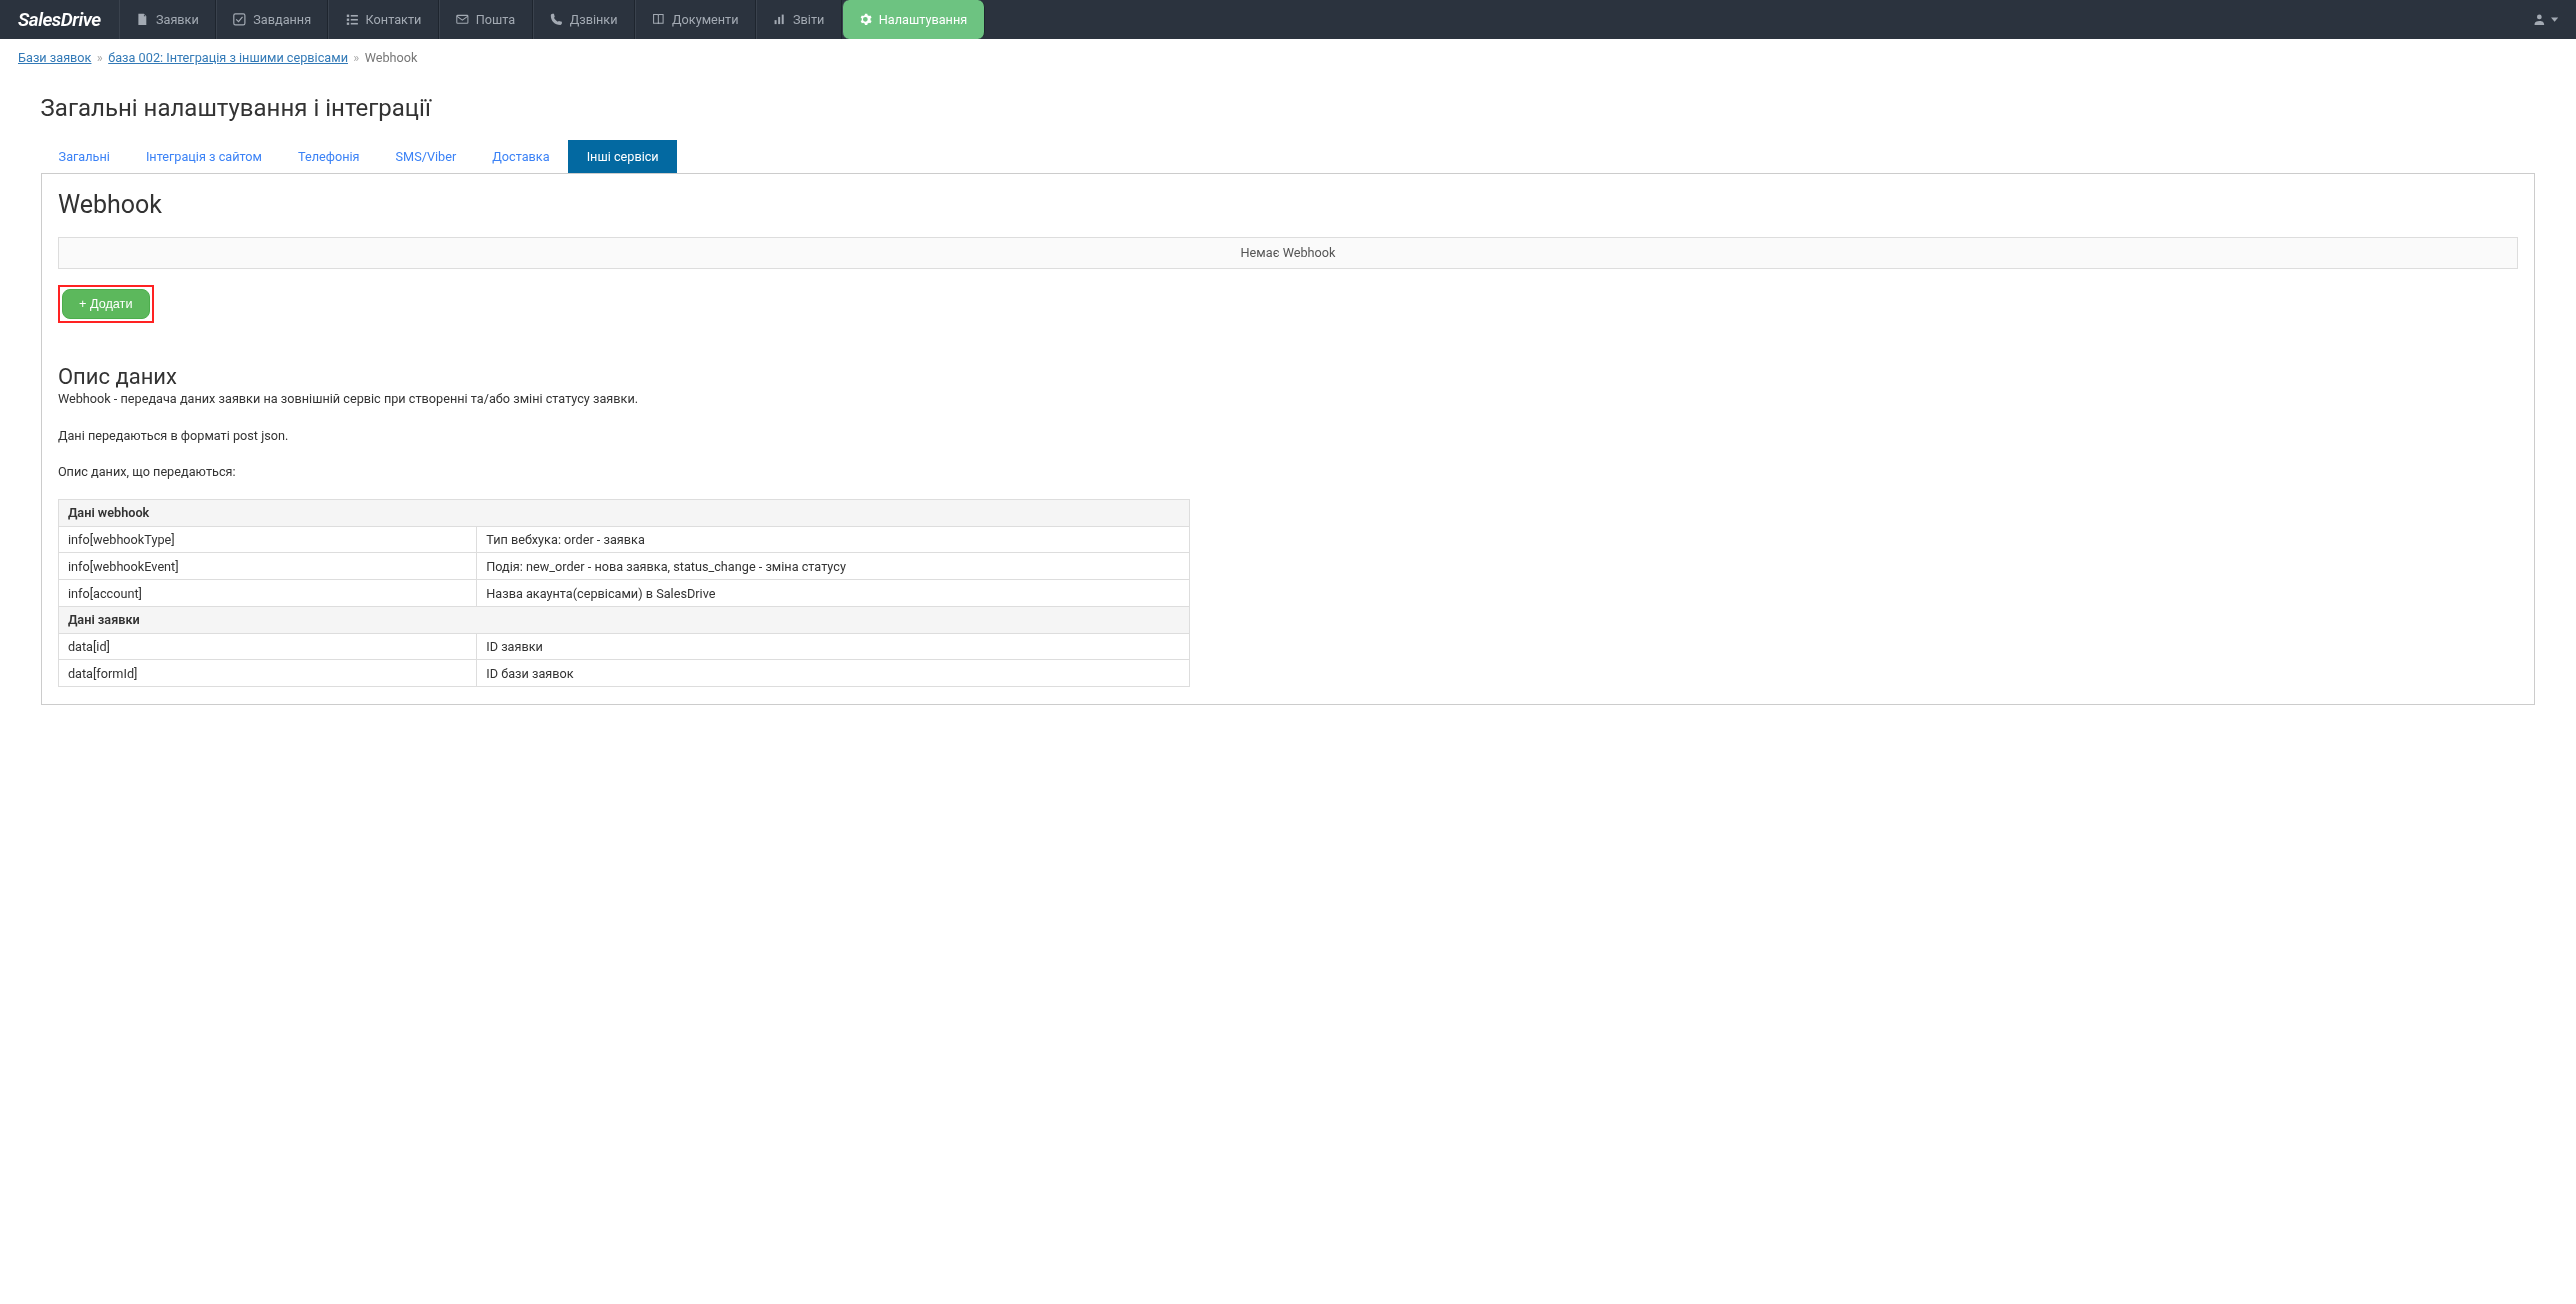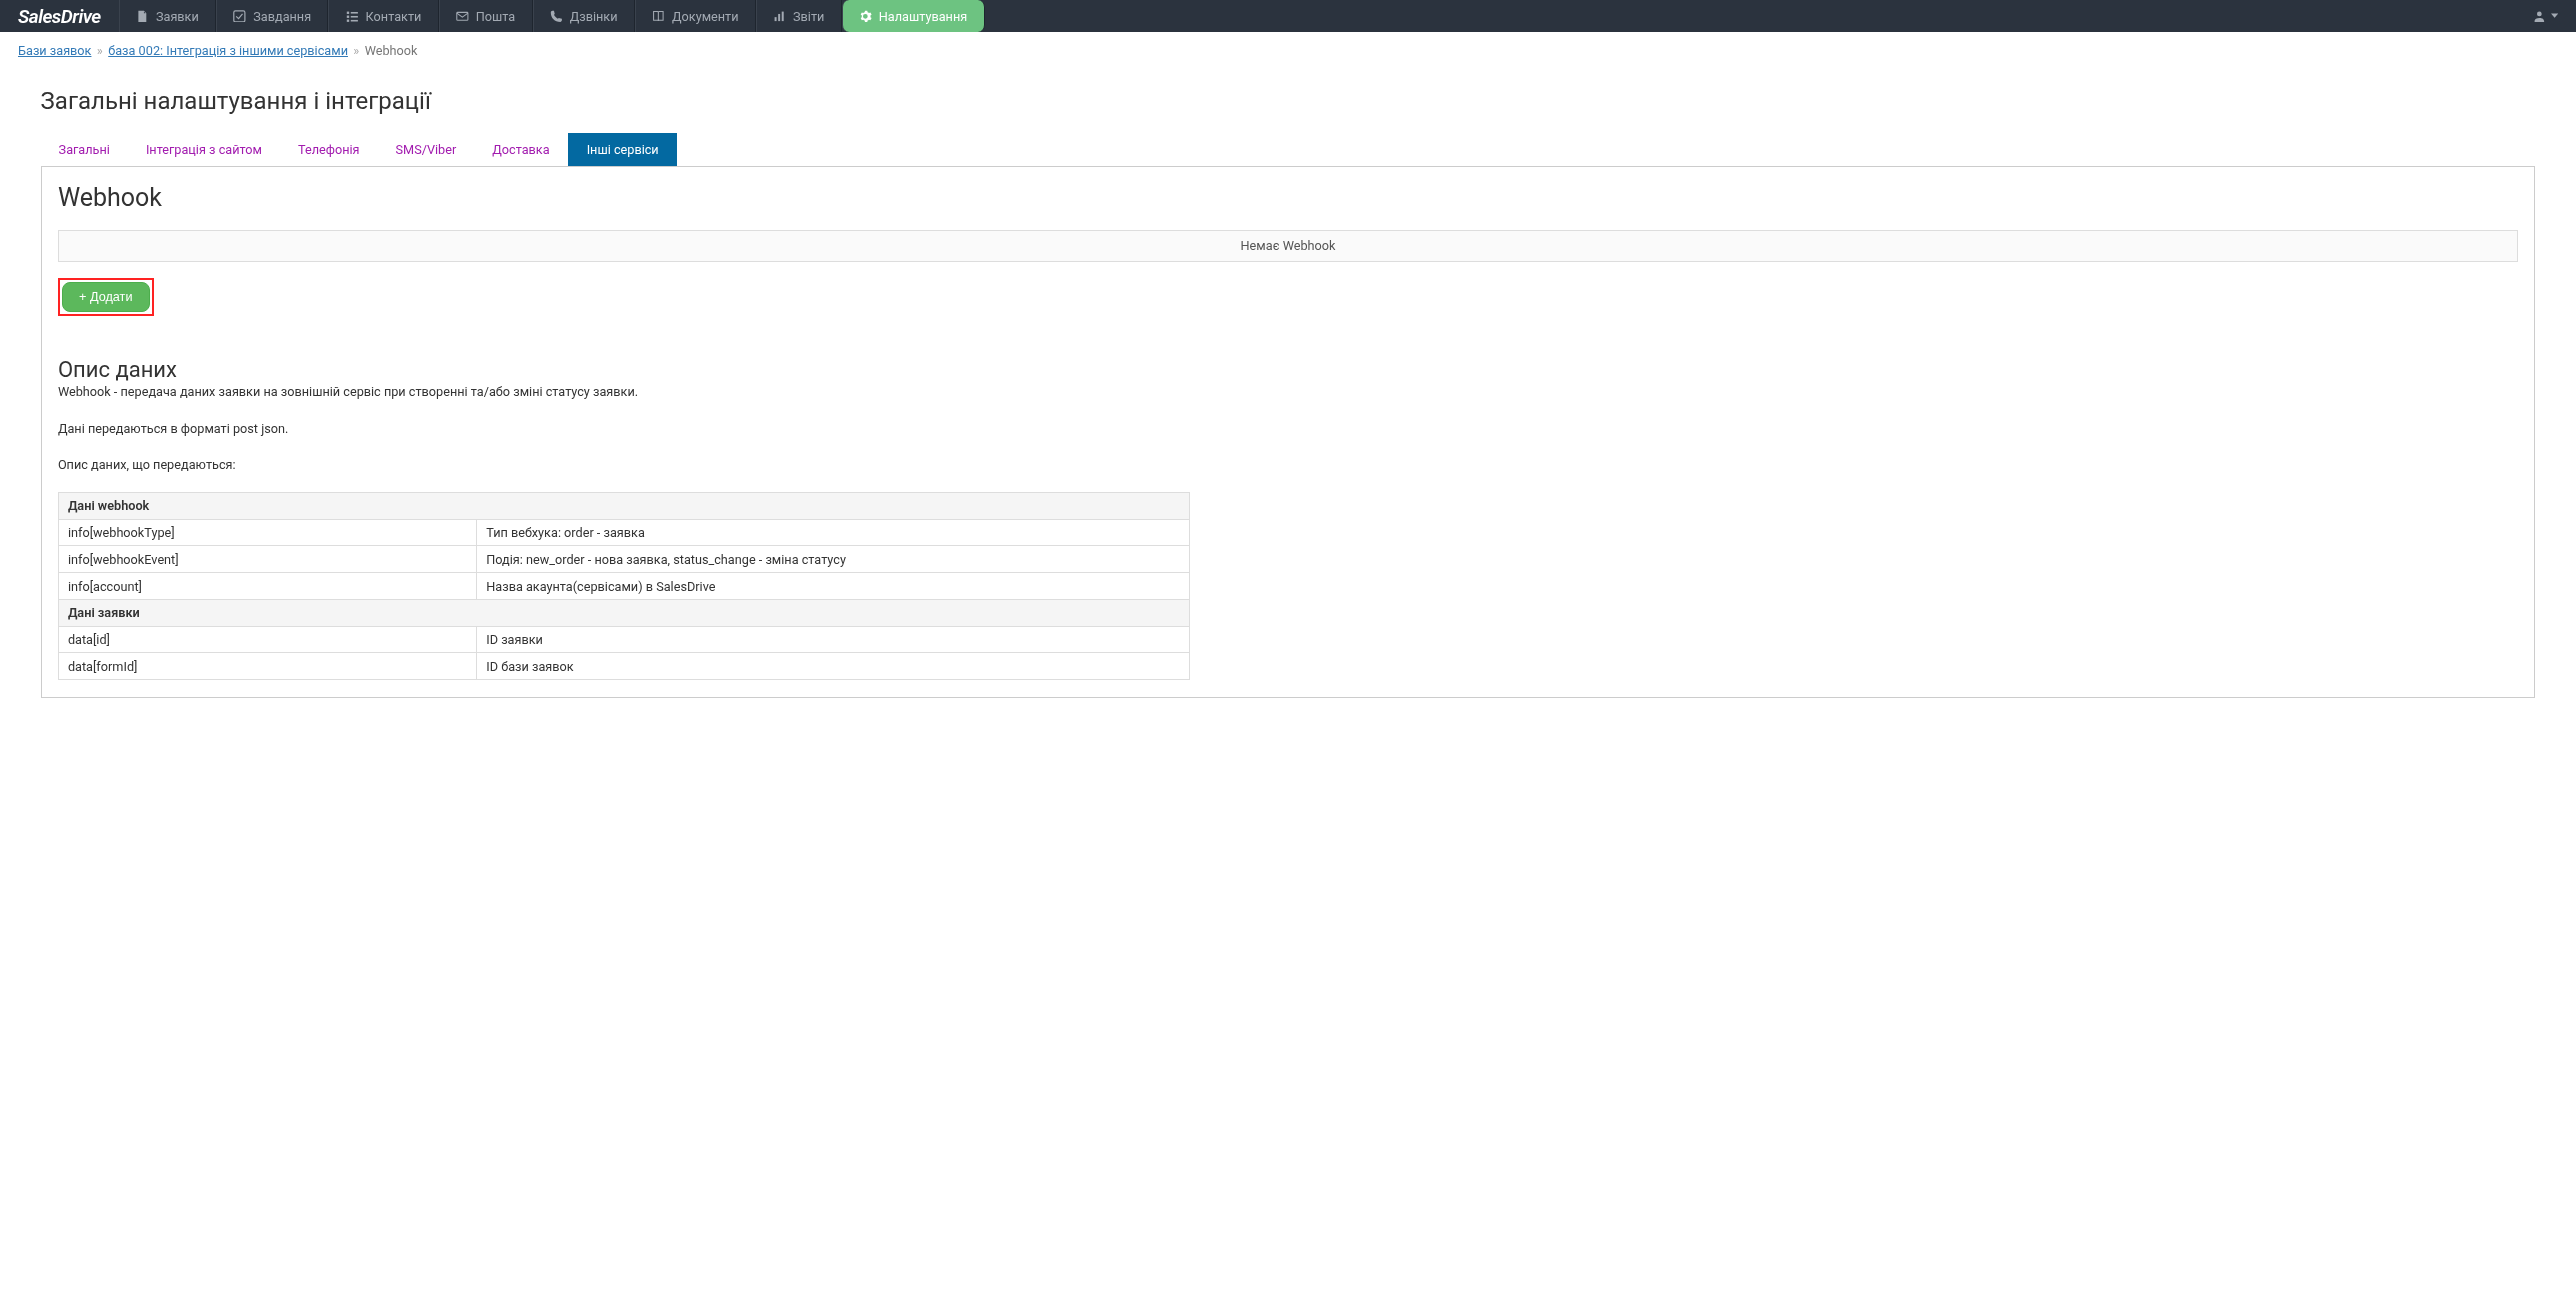--- a/index.html
+++ b/index.html
@@ -8,21 +8,21 @@
       box-sizing: border-box;
     }
     body {
       font-family: -apple-system, BlinkMacSystemFont, "Segoe UI", Roboto, "Helvetica Neue", Arial, sans-serif;
       background: #fff;
       color: #333;
       font-size: 12.7px;
     }
     .top-nav {
       background: #2b333e;
-      height: 32px;
+      height: 39px;
       display: flex;
       align-items: center;
     }
     .logo {
       color: #fff;
       font-weight: 600;
       font-size: 19px;
       padding: 0 18px;
       font-style: italic;
       letter-spacing: -0.5px;
@@ -87,21 +87,21 @@
       font-weight: 400;
       color: #333;
       padding: 18px 22.6px 18px 22.6px;
     }
     .tabs {
       display: flex;
       padding: 0 22.6px;
     }
     .tab {
       padding: 9px 18px;
-      color: #a21caf;
+      color: #3b82f6;
       cursor: pointer;
       font-size: 12.7px;
     }
     .tab.active {
       background: #0369a1;
       color: #fff;
       padding-left: 19px;
     }
     .tab-content {
       border: 0.9px solid #ccc;

